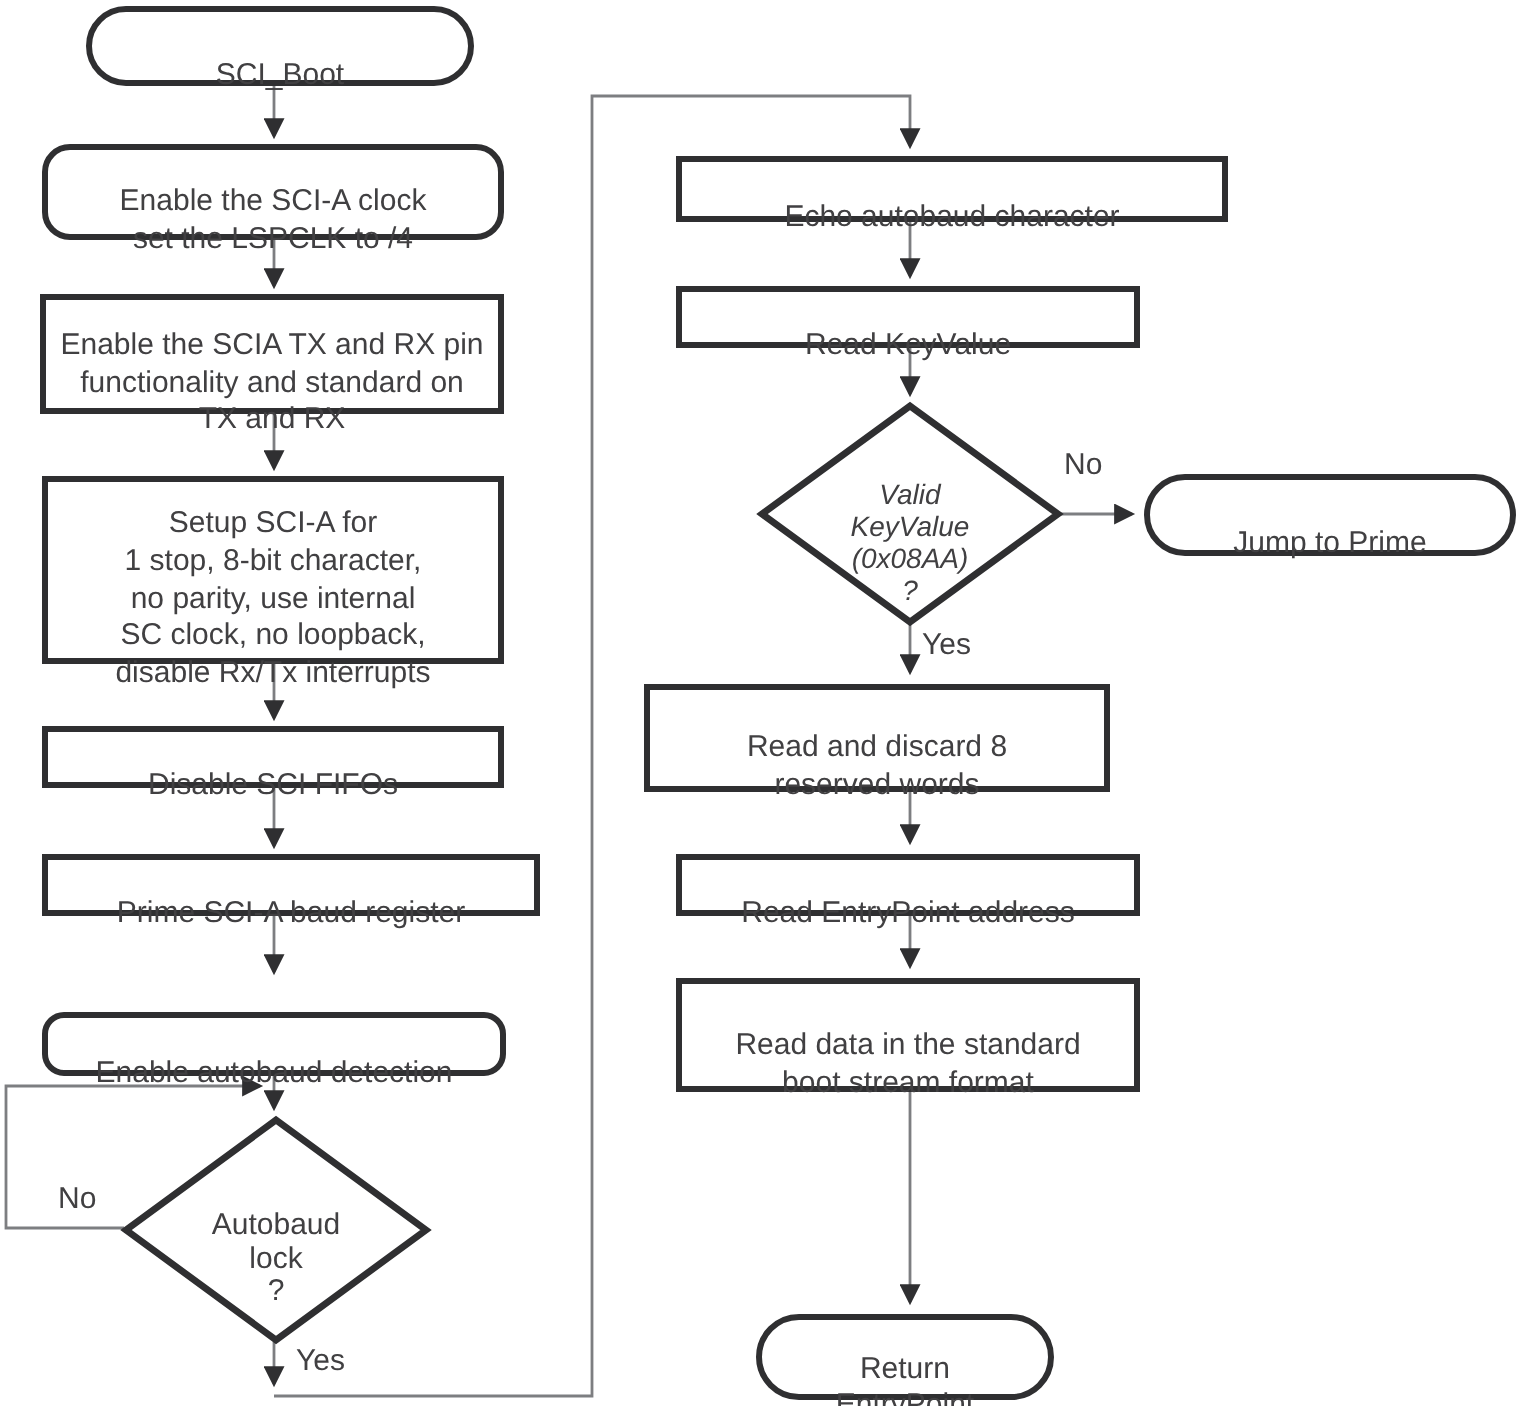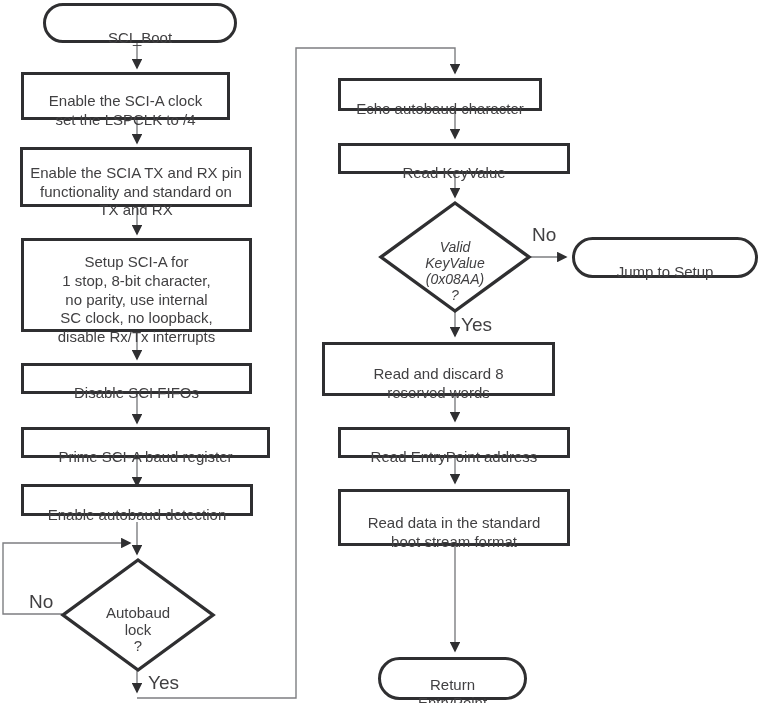--- a/index.html
+++ b/index.html
@@ -25,21 +25,21 @@
     text-align:center;font-size:15px;line-height:1.25;
   }
   .node .lbl, .dlabel .lbl{white-space:pre-line;margin-top:30px;}
   .stadium{border-radius:22px;}
   .dlabel{
     position:absolute;box-sizing:border-box;background:transparent;border:none;
     display:flex;align-items:center;justify-content:center;text-align:center;
   }
   .dlabel.d1{font-size:15px;line-height:1.12;}
   .dlabel.d2{font-size:14px;line-height:1.14;}
-  .elabel{position:absolute;font-size:19px;color:var(--text);}
+  .elabel{position:absolute;font-size:15px;color:var(--text);}
 </style>
 </head>
 <body>
 
 <div class="canvas">
 
   <svg class="wires" viewBox="0 0 761 703" xmlns="http://www.w3.org/2000/svg">
     <defs>
       <marker id="arr" viewBox="0 0 10 10" refX="8.5" refY="5" markerWidth="8" markerHeight="7.5" orient="auto-start-reverse">
         <path d="M0,0 L10,5 L0,10 z" fill="#2f2f31"></path>
@@ -65,21 +65,21 @@
     <path class="wire" d="M455,546 V651" marker-end="url(#arr)"></path>
 
     <polygon class="diamond" points="138,560 213,615 138,670 63,615"></polygon>
     <polygon class="diamond" points="455,203 529,257 455,311 381,257"></polygon>
   </svg>
 
   <div class="node stadium" style="left:43px;top:3px;width:194px;height:40px;">
     <span class="lbl">SCI_Boot</span>
   </div>
 
-  <div class="node" style="left:21px;top:72px;width:209px;height:48px;">
+  <div class="node" style="left:21px;top:72px;width:231px;height:48px;border-radius:14px;">
     <span class="lbl">Enable the SCI-A clock
 set the LSPCLK to /4</span>
   </div>
 
   <div class="node" style="left:20px;top:147px;width:232px;height:60px;">
     <span class="lbl">Enable the SCIA TX and RX pin
 functionality and standard on
 TX and RX</span>
   </div>
 
@@ -92,47 +92,47 @@
   </div>
 
   <div class="node" style="left:21px;top:363px;width:231px;height:31px;">
     <span class="lbl">Disable SCI FIFOs</span>
   </div>
 
   <div class="node" style="left:21px;top:427px;width:249px;height:31px;">
     <span class="lbl">Prime SCI-A baud register</span>
   </div>
 
-  <div class="node" style="left:21px;top:484px;width:232px;height:32px;border-width:3.5px;">
+  <div class="node" style="left:21px;top:506px;width:232px;height:32px;border-width:3.5px;border-radius:11px;">
     <span class="lbl">Enable autobaud detection</span>
   </div>
 
   <div class="dlabel d1" style="left:83px;top:589px;width:110px;height:52px;">
     <span class="lbl">Autobaud
 lock
 ?</span>
   </div>
 
-  <div class="node" style="left:338px;top:78px;width:204px;height:33px;">
+  <div class="node" style="left:338px;top:78px;width:276px;height:33px;">
     <span class="lbl">Echo autobaud character</span>
   </div>
 
   <div class="node" style="left:338px;top:143px;width:232px;height:31px;">
     <span class="lbl">Read KeyValue</span>
   </div>
 
   <div class="dlabel d2" style="left:400px;top:225px;width:110px;height:64px;font-style:italic;">
     <span class="lbl">Valid
 KeyValue
 (0x08AA)
 ?</span>
   </div>
 
   <div class="node stadium" style="left:572px;top:237px;width:186px;height:41px;">
-    <span class="lbl">Jump to Setup</span>
+    <span class="lbl">Jump to Prime</span>
   </div>
 
   <div class="node" style="left:322px;top:342px;width:233px;height:54px;">
     <span class="lbl">Read and discard 8
 reserved words</span>
   </div>
 
   <div class="node" style="left:338px;top:427px;width:232px;height:31px;">
     <span class="lbl">Read EntryPoint address</span>
   </div>

